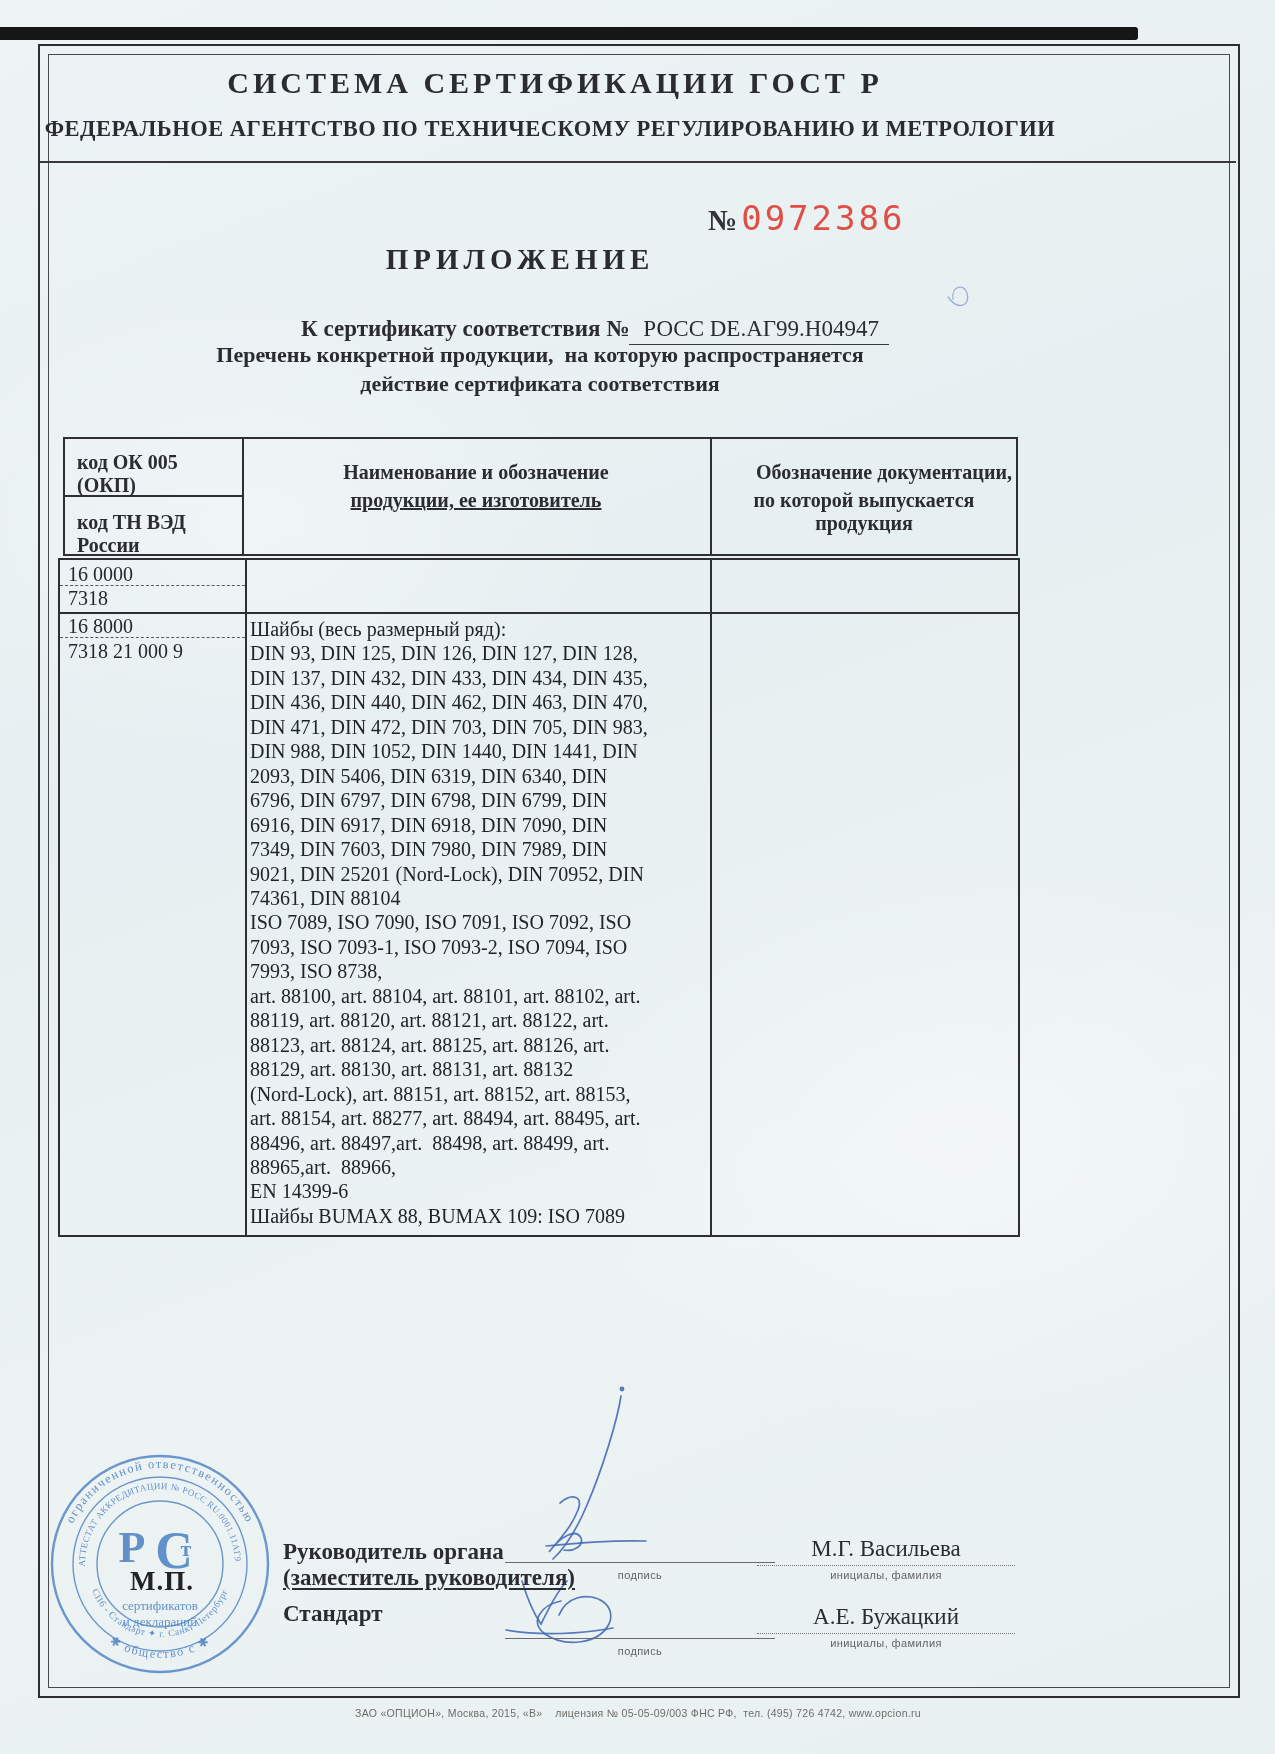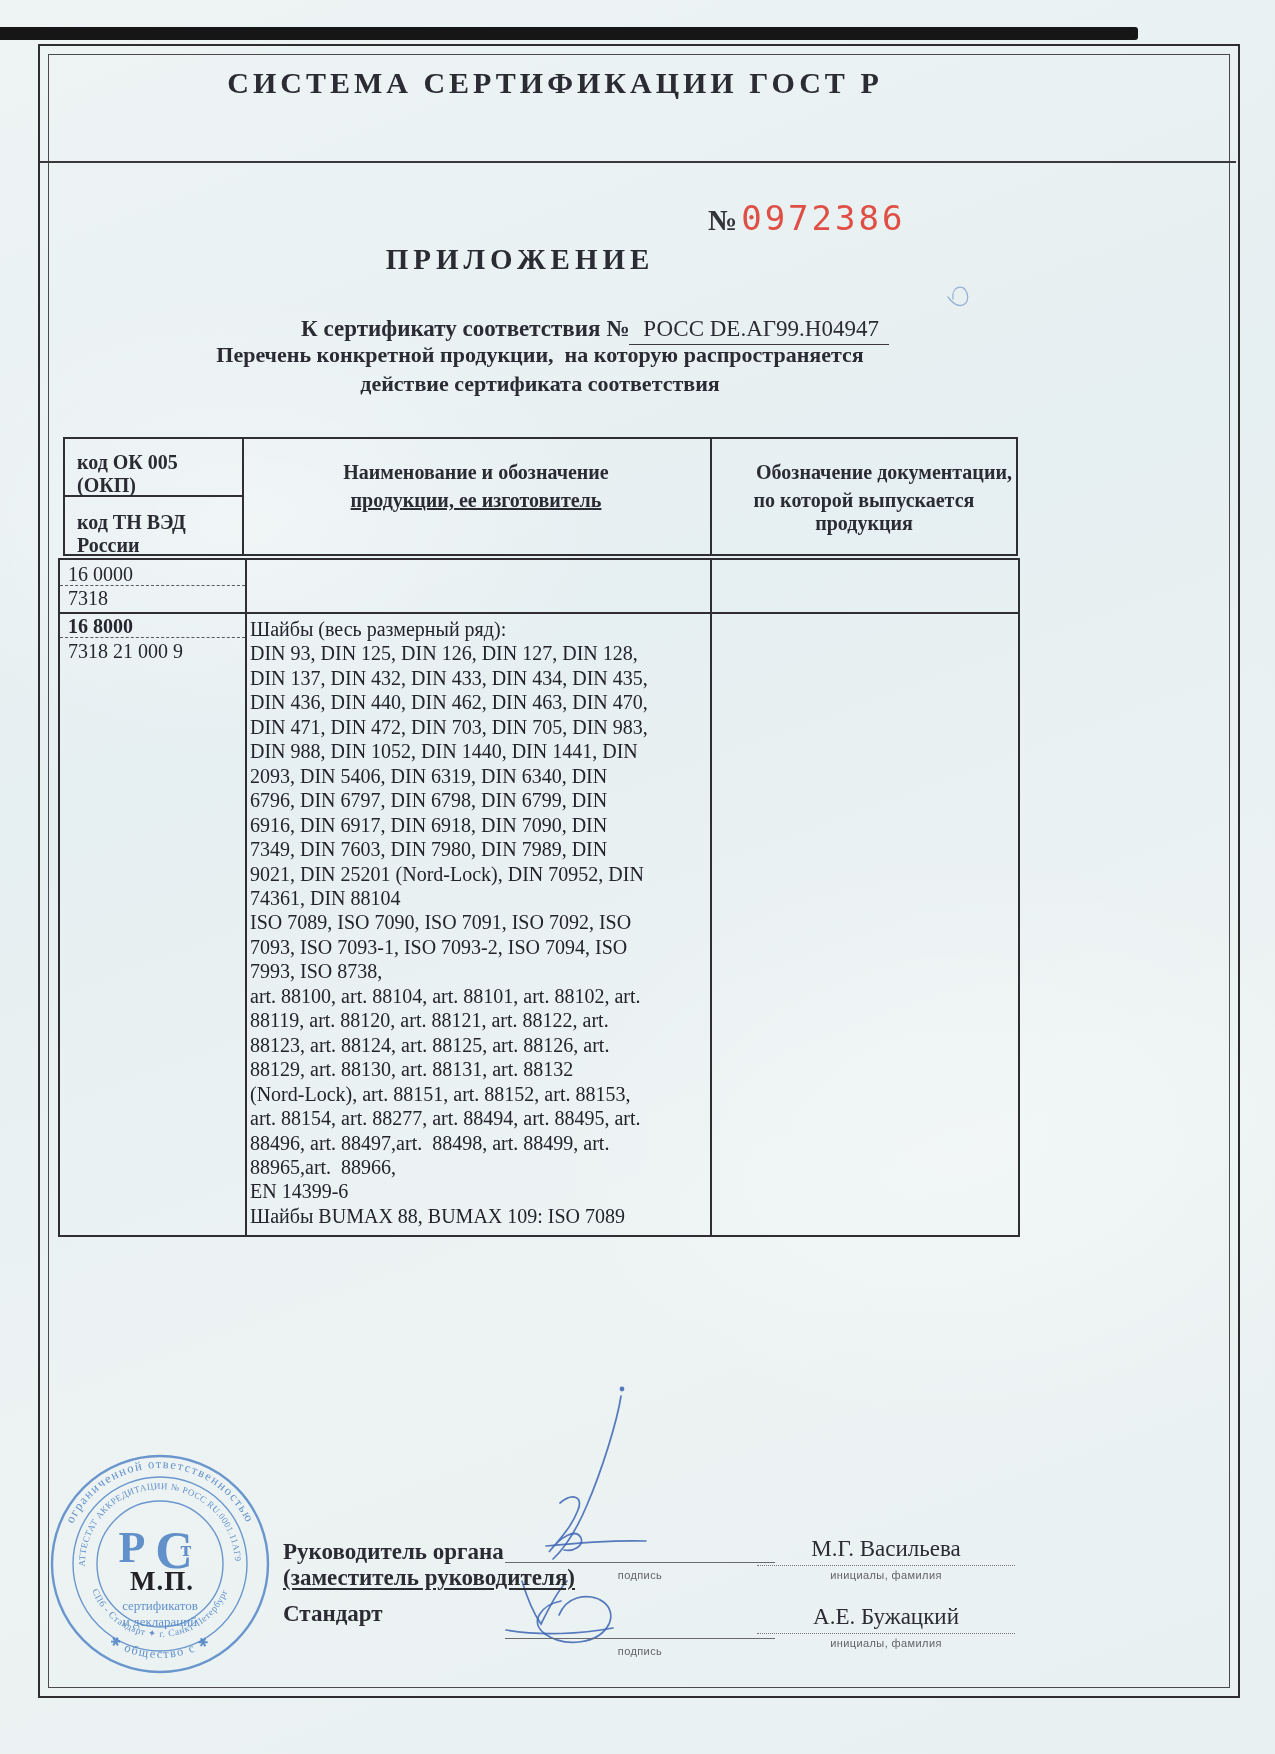--- a/index.html
+++ b/index.html
@@ -49,20 +49,21 @@
 
 <div class="page">
 
   <div class="scan-strip"></div>
 
   <div class="frame-outer">
     <div class="frame-inner"></div>
   </div>
 
   <div class="abs ctr doc-title" style="left:0; top:66px; width:1110px;">СИСТЕМА СЕРТИФИКАЦИИ ГОСТ Р</div>
+  <div class="abs ctr doc-subtitle" style="left:0; top:116px; width:1100px;">ФЕДЕРАЛЬНОЕ АГЕНТСТВО ПО ТЕХНИЧЕСКОМУ РЕГУЛИРОВАНИЮ И МЕТРОЛОГИИ</div>
   <div class="hdr-divider"></div>
 
   <div class="abs" style="left:708px; top:198px;text-align:right;">
     <span class="blank-no-prefix">№</span>
     <span class="blank-no-digits">0972386</span>
   </div>
 
   <div class="abs ctr appendix" style="left:0; top:243px; width:1040px;">ПРИЛОЖЕНИЕ</div>
 
   <div class="abs ctr certline" style="left:0; top:316px; width:1190px;">
@@ -86,21 +87,21 @@
 
   <div class="box" style="left:58px; top:558px; width:962px; height:679px;">
     <div class="vline" style="left:185px;"></div>
     <div class="vline" style="left:650px;"></div>
     <div class="hline" style="top:52px;"></div>
 
     <div class="abs code" style="left:8px; top:3px;">16 0000</div>
     <div class="dashline" style="left:0; top:25px; width:185px;"></div>
     <div class="abs code" style="left:8px; top:27px;">7318</div>
 
-    <div class="abs code" style="left:8px; top:55px;font-weight:bold;">16 8000</div>
+    <div class="abs code" style="left:8px; top:55px;">16 8000</div>
     <div class="dashline" style="left:0; top:77px; width:185px;"></div>
     <div class="abs code" style="left:8px; top:80px;">7318 21 000 9</div>
 
     <div class="abs prod-lines" style="left:190px; top:57px; width:456px;"><div>Шайбы (весь размерный ряд):</div><div>DIN 93, DIN 125, DIN 126, DIN 127, DIN 128,</div><div>DIN 137, DIN 432, DIN 433, DIN 434, DIN 435,</div><div>DIN 436, DIN 440, DIN 462, DIN 463, DIN 470,</div><div>DIN 471, DIN 472, DIN 703, DIN 705, DIN 983,</div><div>DIN 988, DIN 1052, DIN 1440, DIN 1441, DIN</div><div>2093, DIN 5406, DIN 6319, DIN 6340, DIN</div><div>6796, DIN 6797, DIN 6798, DIN 6799, DIN</div><div>6916, DIN 6917, DIN 6918, DIN 7090, DIN</div><div>7349, DIN 7603, DIN 7980, DIN 7989, DIN</div><div>9021, DIN 25201 (Nord-Lock), DIN 70952, DIN</div><div>74361, DIN 88104</div><div>ISO 7089, ISO 7090, ISO 7091, ISO 7092, ISO</div><div>7093, ISO 7093-1, ISO 7093-2, ISO 7094, ISO</div><div>7993, ISO 8738,</div><div>art. 88100, art. 88104, art. 88101, art. 88102, art.</div><div>88119, art. 88120, art. 88121, art. 88122, art.</div><div>88123, art. 88124, art. 88125, art. 88126, art.</div><div>88129, art. 88130, art. 88131, art. 88132</div><div>(Nord-Lock), art. 88151, art. 88152, art. 88153,</div><div>art. 88154, art. 88277, art. 88494, art. 88495, art.</div><div>88496, art. 88497,art.  88498, art. 88499, art.</div><div>88965,art.  88966,</div><div>EN 14399-6</div><div>Шайбы BUMAX 88, BUMAX 109: ISO 7089</div></div>
   </div>
 
   <svg class="abs" style="left:48px; top:1452px;" width="224" height="224" viewBox="0 0 224 224">
     <defs>
       <path id="arcOuterTop" d="M 16,112 A 96,96 0 0 1 208,112"></path>
       <path id="arcOuterBot" d="M 18,112 A 94,94 0 0 0 206,112"></path>
@@ -149,14 +150,15 @@
   <div class="dotrule" style="left:757px; top:1565px; width:258px;"></div>
   <div class="abs smallcap" style="left:757px; top:1569px; width:258px;">инициалы, фамилия</div>
 
   <div class="sigrule" style="left:505px; top:1638px; width:270px;"></div>
   <div class="abs smallcap" style="left:505px; top:1645px; width:270px;">подпись</div>
 
   <div class="abs namefld" style="left:757px; top:1604px; width:258px;">А.Е. Бужацкий</div>
   <div class="dotrule" style="left:757px; top:1633px; width:258px;"></div>
   <div class="abs smallcap" style="left:757px; top:1637px; width:258px;">инициалы, фамилия</div>
 
+  <div class="abs ctr footer" style="left:38px; top:1707px; width:1200px;">ЗАО «ОПЦИОН», Москва, 2015, «В»    лицензия № 05-05-09/003 ФНС РФ,  тел. (495) 726 4742, www.opcion.ru</div>
 
 </div>
 
 </body></html>

